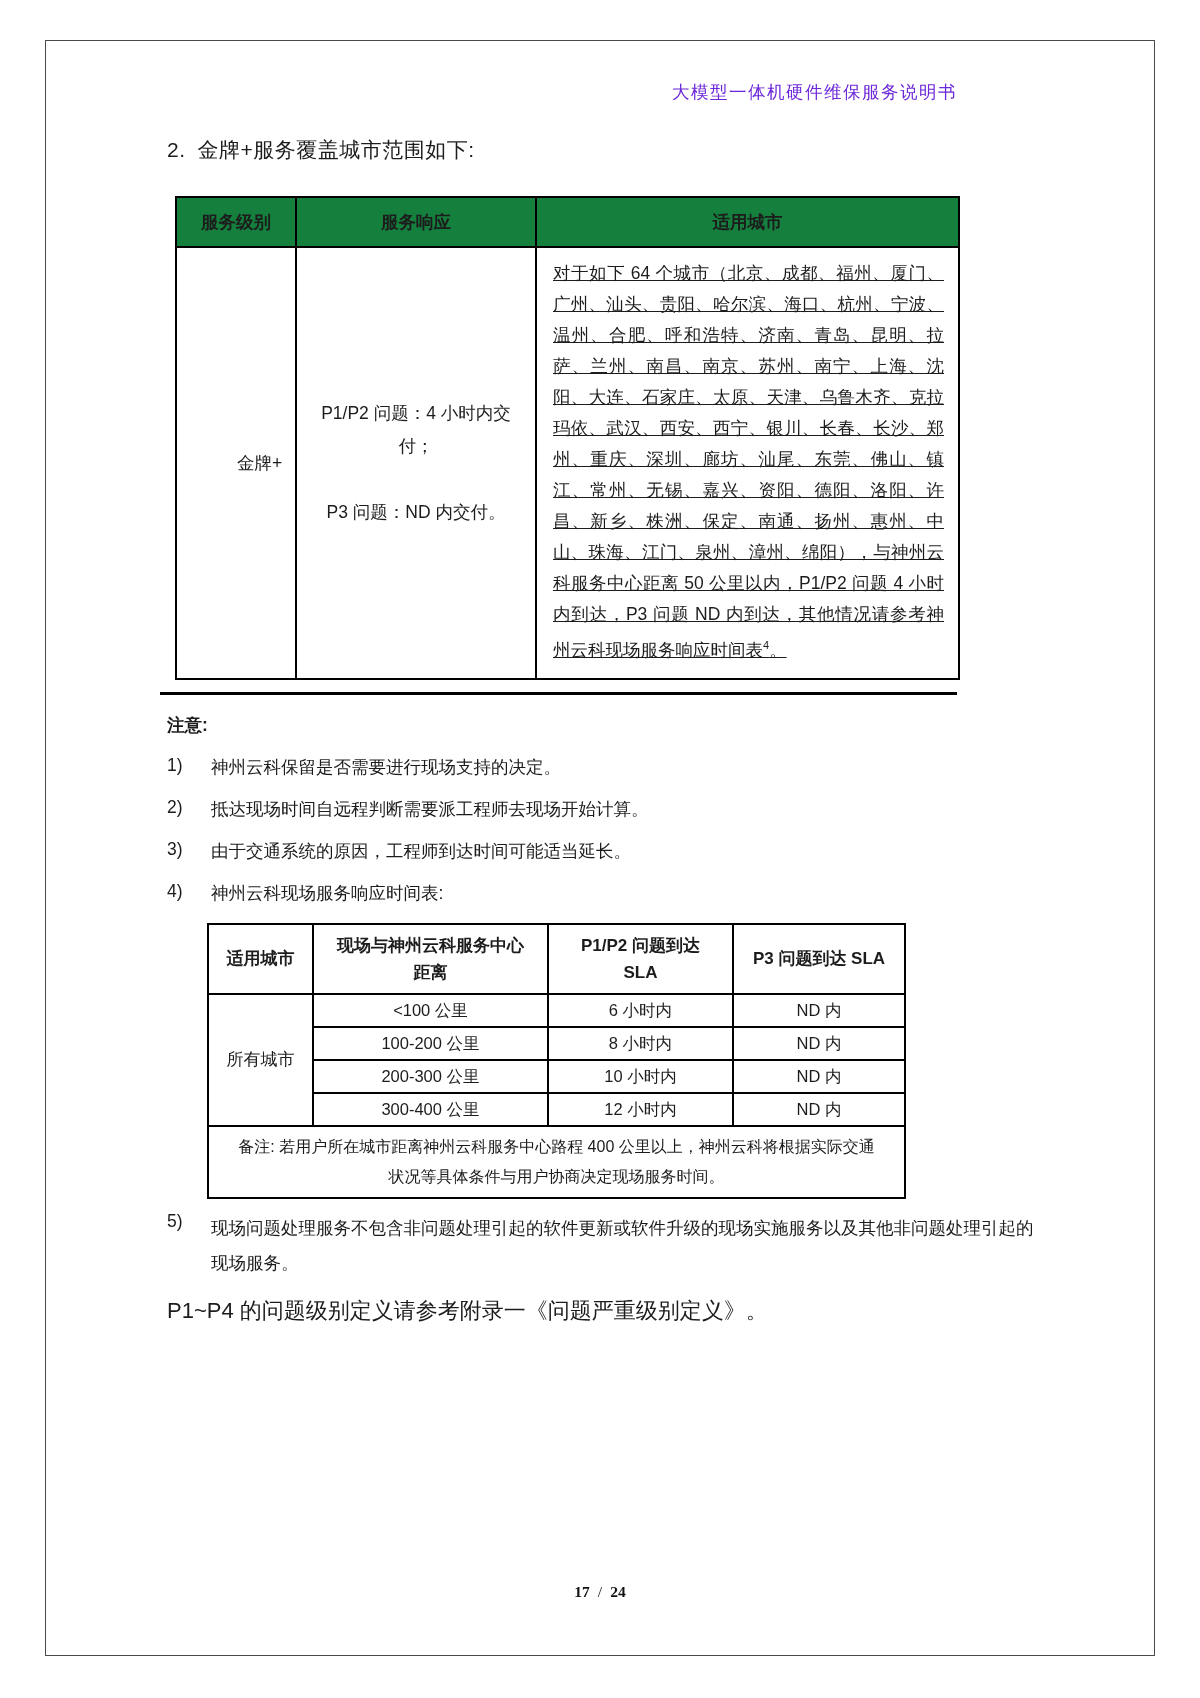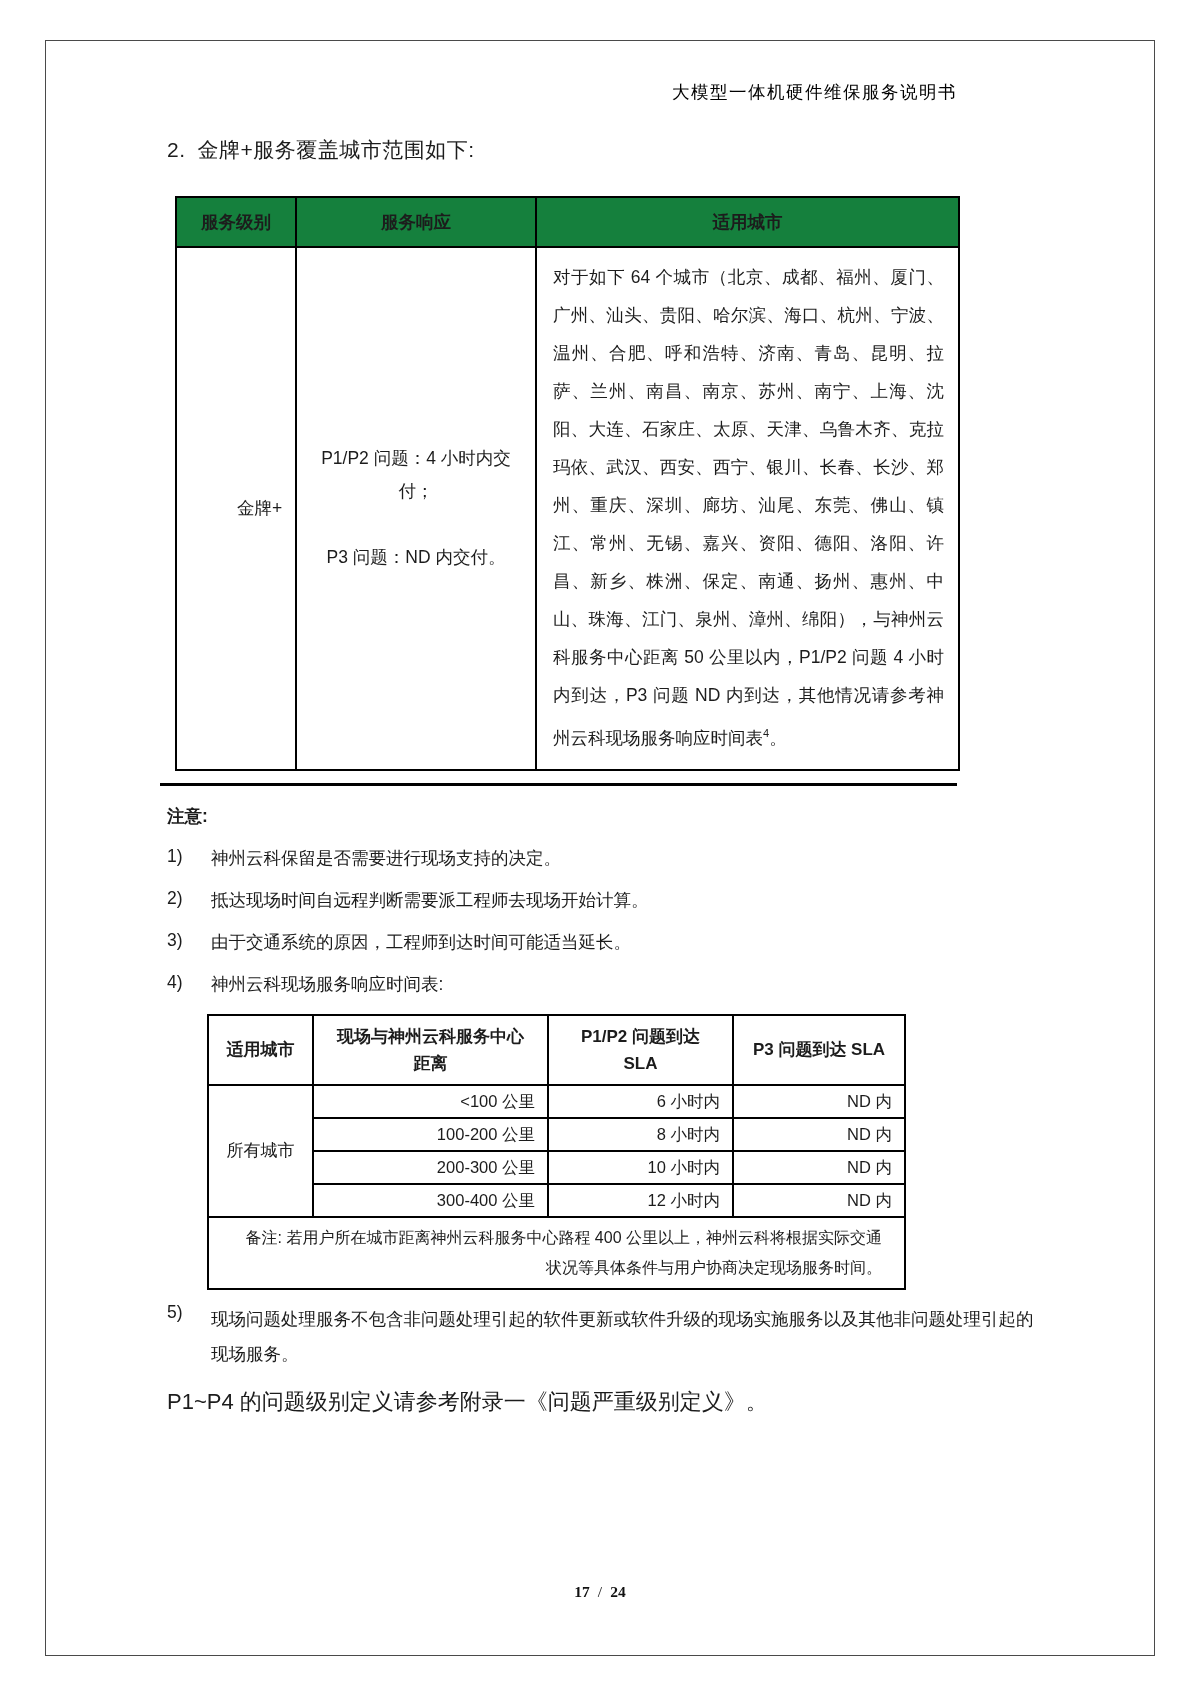--- a/index.html
+++ b/index.html
@@ -10,58 +10,58 @@
     overflow:hidden;
   }
   .frame {
     position:absolute; left:45px; top:40px; width:1108px; height:1614px;
     border:1px solid #4a4a4a;
   }
   .doc-header {
     position:absolute; top:80px; left:167px; width:790px;
     text-align:right;
     font-family:"Liberation Serif","DejaVu Serif",serif;
-    font-size:17.5px; letter-spacing:1.5px; color:#000000;
+    font-size:17.5px; letter-spacing:1.5px; color:#6d28d9;
   }
   .content { position:absolute; top:128px; left:167px; width:868px; }
 
   .sec-title { font-size:21px; font-weight:normal; margin:8px 0 32px 0; letter-spacing:0.5px; }
   .sec-title .sec-num { margin-right:12px; }
 
   
   .t1 { border-collapse:collapse; table-layout:fixed; width:783px; margin-left:8px; }
   .t1 th, .t1 td { border:2px solid #000; }
   .t1 th { background:#15803d; font-size:17.5px; font-weight:bold; padding:12px 6px; text-align:center; }
   .t1 .c-level { text-align:center; vertical-align:middle; font-size:17.5px;padding-left:48px; }
   .t1 .c-resp  { text-align:center; vertical-align:middle; font-size:17.5px; padding:16px 16px; }
   .c-resp p { margin:0; line-height:33px; }
   .c-resp p + p { margin-top:33px; }
   .t1 .c-cities {
-    font-size:17.5px; line-height:38px; padding:10px 14px 12px 16px;
-    text-align:justify; vertical-align:top;
+    font-size:17.5px; line-height:31px; padding:10px 14px 12px 16px;
+    text-align:justify; vertical-align:top;text-decoration:underline;
   }
   .c-cities sup { font-size:11px; }
 
   .rule { height:3px; background:#000; width:797px; margin:12px 0 0 -7px; }
 
   
   .notes-label { font-weight:bold; font-size:17.5px; margin:18px 0 18px 0; }
   .note-item { display:flex; font-size:17.5px; margin-bottom:17px; }
   .note-num  { width:44px; flex:none; }
   .note-text { flex:1; line-height:25px; }
   .note-item.wide .note-text { line-height:35px; }
 
   
   .t2 { border-collapse:collapse; table-layout:fixed; width:697px; margin:4px 0 12px 40px; }
   .t2 th, .t2 td { border:2px solid #000; }
   .t2 th { font-weight:bold; font-size:17px; padding:7px 4px; text-align:center; vertical-align:middle; line-height:27px; background:#fff; }
   .hdr-constrain { margin:0 auto; }
   .w190 { max-width:192px; }
   .w150 { max-width:150px; }
-  .t2 td { font-size:16.5px; padding:4px 12px; line-height:23px; text-align:right; vertical-align:middle; }
+  .t2 td { font-size:16.5px; padding:4px 12px; line-height:23px; text-align:center; vertical-align:middle; }
   .t2 .scope { text-align:center; font-size:17px; }
   .t2 .remark td { font-size:16px; line-height:30px; padding:5px 22px; }
 
   .appendix-note { font-size:22px; margin-top:10px; line-height:25px; }
 
   .footer {
     position:absolute; top:1583px; left:0; width:1200px; text-align:center;
     font-family:"Liberation Serif","DejaVu Serif",serif; font-size:15.5px; color:#111;
   }
   .footer .fp { font-weight:bold; }

